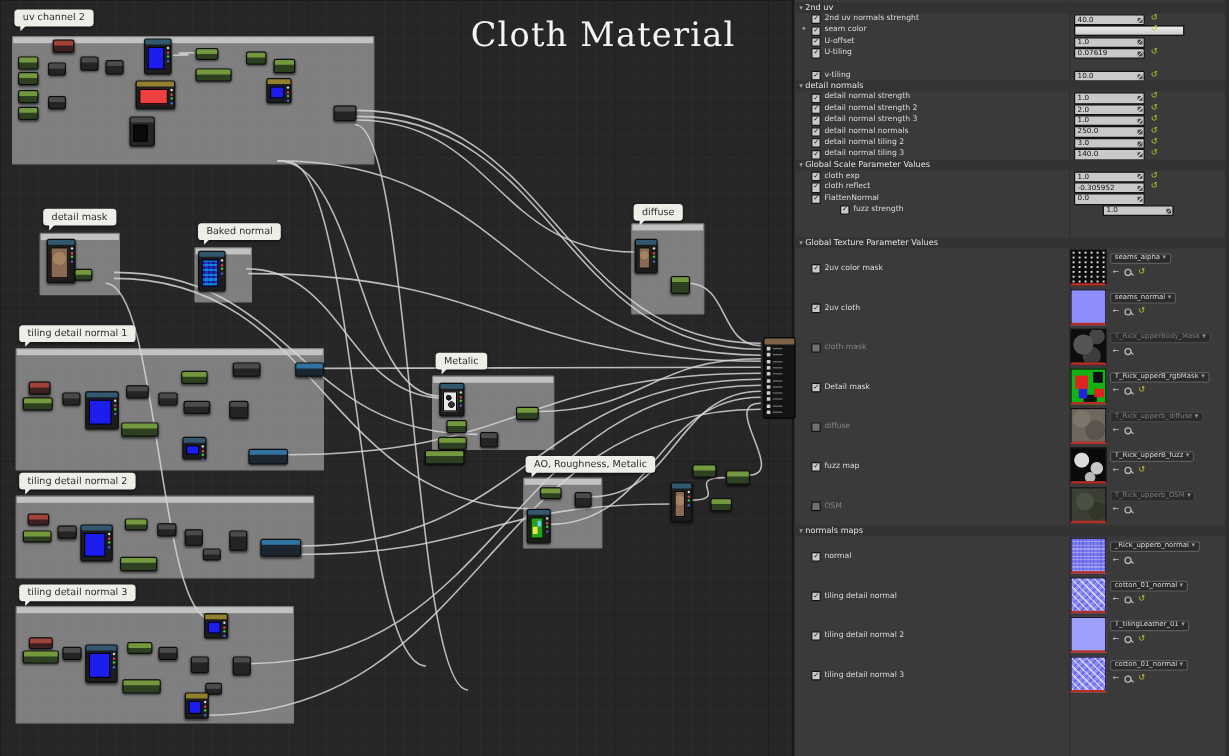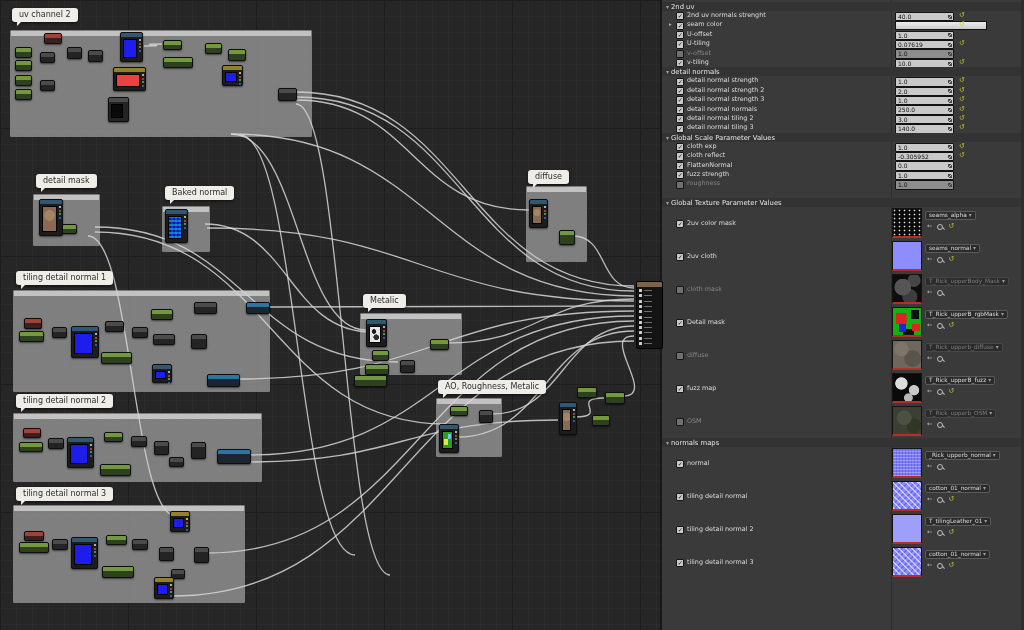--- a/index.html
+++ b/index.html
@@ -90,20 +90,21 @@
   .th-osm{background:#3c4034;background-image:radial-gradient(circle at 40% 40%,#4b5140 0 30%,transparent 33%),radial-gradient(circle at 75% 70%,#313626 0 25%,transparent 28%);}
   .th-normalnoise{background:#7c7cf2;background-image:repeating-linear-gradient(0deg,rgba(255,255,255,.28) 0 1px,transparent 1px 3px),repeating-linear-gradient(90deg,rgba(55,55,200,.32) 0 1px,transparent 1px 3px);}
   .th-weave{background:#8c8cfa;background-image:repeating-linear-gradient(45deg,rgba(255,255,255,.55) 0 1.5px,transparent 1.5px 4.5px),repeating-linear-gradient(-45deg,rgba(70,70,215,.5) 0 1.5px,transparent 1.5px 4.5px);}
   .th-leather{background:#9e9efb;}
 </style>
 </head>
 <body>
 
 <div id="app">
   <div id="graph">
+    <div id="graph-title">Cloth Material</div>
   <div class="ggroup" style="left: 10px; top: 30px; width: 300px; height: 105px; z-index: 1;"></div>
       <div class="ggroup" style="left: 33px; top: 194px; width: 65px; height: 50px; z-index: 1;"></div>
       <div class="ggroup" style="left: 162px; top: 206px; width: 46px; height: 44px; z-index: 1;"></div>
       <div class="ggroup" style="left: 13px; top: 290px; width: 255px; height: 100px; z-index: 1;"></div>
       <div class="ggroup" style="left: 13px; top: 413px; width: 247px; height: 67px; z-index: 1;"></div>
       <div class="ggroup" style="left: 13px; top: 505px; width: 230px; height: 96px; z-index: 1;"></div>
       <div class="ggroup" style="left: 360px; top: 313px; width: 100px; height: 60px; z-index: 1;"></div>
       <div class="ggroup" style="left: 436px; top: 398px; width: 64px; height: 57px; z-index: 1;"></div>
       <div class="ggroup" style="left: 526px; top: 186px; width: 59px; height: 74px; z-index: 1;"></div>
       <svg id="wires" width="660" height="630">
@@ -380,28 +381,20 @@
         </div>
         <div class="prow" style="top: 39.2px;">
           <div class="cb">✓</div>
           <span class="plbl">U-tiling</span>
           <div class="valbox">
             <span>0.07619</span>
             <div class="drag"></div>
           </div>
           <span class="reset">↺</span>
         </div>
-        <div class="prow off" style="top: 48.6px;">
-          <div class="cb"></div>
-          <span class="plbl">v-offset</span>
-          <div class="valbox">
-            <span>1.0</span>
-            <div class="drag"></div>
-          </div>
-        </div>
         <div class="prow" style="top: 58px;">
           <div class="cb">✓</div>
           <span class="plbl">v-tiling</span>
           <div class="valbox">
             <span>10.0</span>
             <div class="drag"></div>
           </div>
           <span class="reset">↺</span>
         </div>
         <div class="sec" style="top: 67.4px;"><span class="tri">▾</span><span>detail normals</span></div>
@@ -479,31 +472,23 @@
           <span class="reset">↺</span>
         </div>
         <div class="prow" style="top: 160.6px;">
           <div class="cb">✓</div>
           <span class="plbl">FlattenNormal</span>
           <div class="valbox">
             <span>0.0</span>
             <div class="drag"></div>
           </div>
         </div>
-        <div class="prow" style="top: 170px;">
+        <div class="prow" style="top: 170px; margin-left: 24px;">
           <div class="cb">✓</div>
           <span class="plbl">fuzz strength</span>
-          <div class="valbox">
-            <span>1.0</span>
-            <div class="drag"></div>
-          </div>
-        </div>
-        <div class="prow off" style="top: 179.4px;">
-          <div class="cb"></div>
-          <span class="plbl">roughness</span>
           <div class="valbox">
             <span>1.0</span>
             <div class="drag"></div>
           </div>
         </div>
         <div class="sec" style="top: 198.2px;"><span class="tri">▾</span><span>Global Texture Parameter Values</span></div>
         <div class="trow" style="top: 207.2px;">
           <div class="cb">✓</div>
           <span class="plbl">2uv color mask</span>
           <div class="tthumb th-alpha"></div>

